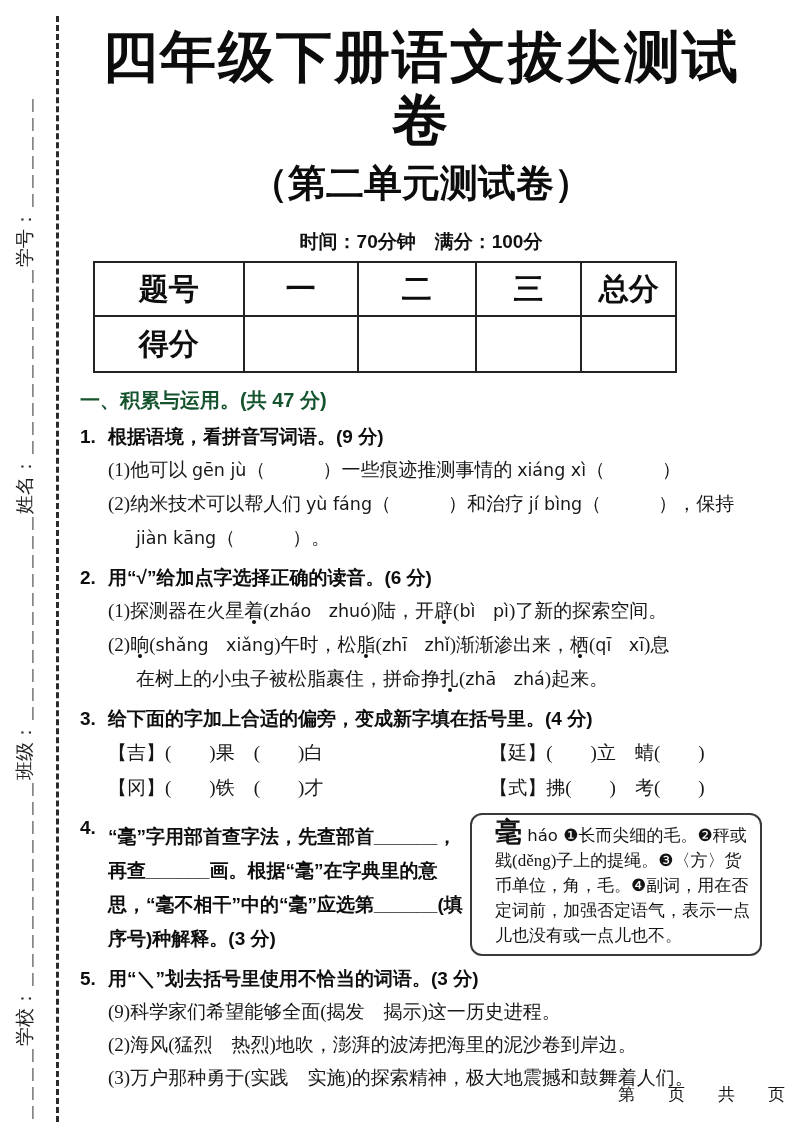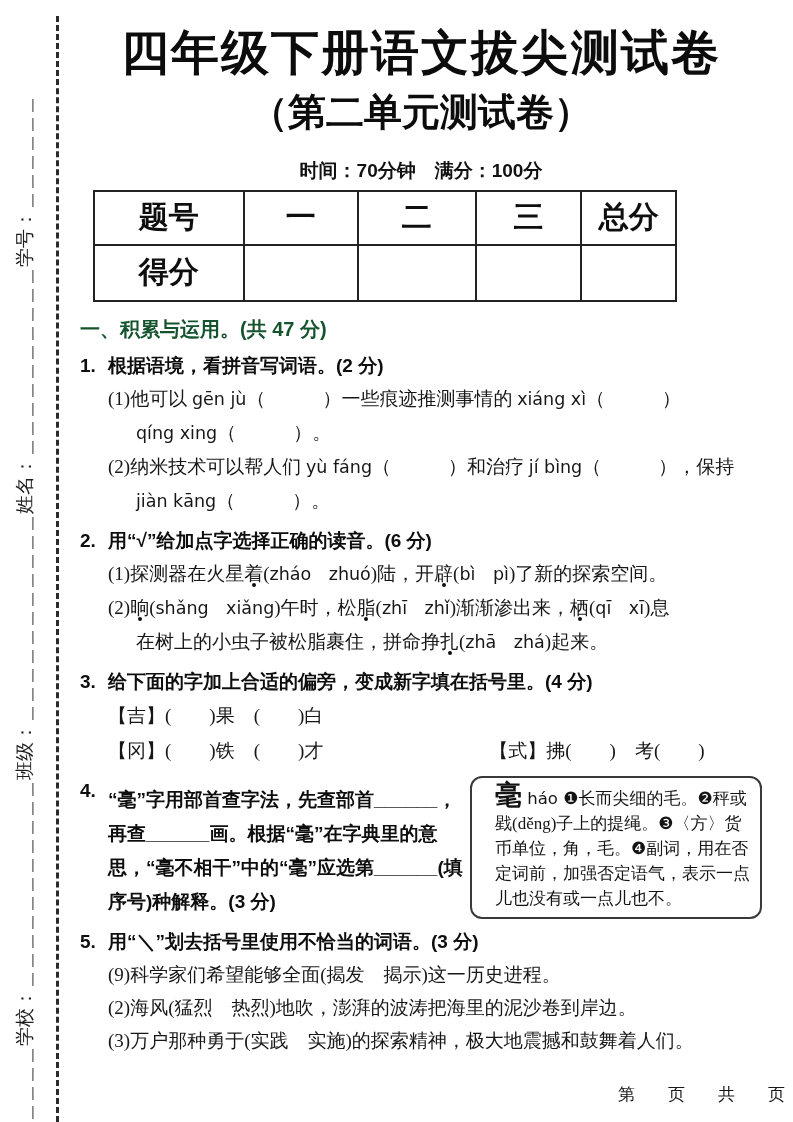--- a/index.html
+++ b/index.html
@@ -16,21 +16,21 @@
   }
   .dashline {
     position:absolute; left:56px; top:16px; height:1106px; width:0;
     border-left:3px dashed #2b2b2b;
   }
   
   .content { position:absolute; left:80px; top:0; width:682px; }
   .title {
     margin:26px 0 0 0; text-align:center;
     font-family:"Liberation Sans","DejaVu Sans",sans-serif;
-    font-weight:bold; font-size:48px; line-height:1.12; letter-spacing:2px; color:#0c0c0c;
+    font-weight:bold; font-size:56px; line-height:1.12; letter-spacing:2px; color:#0c0c0c;
   }
   .subtitle {
     margin-top:12px; text-align:center;
     font-family:"Liberation Sans","DejaVu Sans",sans-serif;
     font-weight:bold; font-size:38px; line-height:1.1; color:#0c0c0c;
   }
   .meta {
     margin-top:24px; text-align:center;
     font-family:"Liberation Sans","DejaVu Sans",sans-serif;
     font-weight:bold; font-size:19px; color:#111;
@@ -117,23 +117,22 @@
       <td></td>
     </tr>
   </tbody>
     </table>
 
   <div class="sec-heading">一、积累与运用。(共 47 分)</div>
 
   <div class="q">
     <div class="qnum">1.</div>
     <div class="qbody">
-      <div class="qstem">根据语境，看拼音写词语。(2 分)</div>
+      <div class="qstem">根据语境，看拼音写词语。(9 分)</div>
       <div class="qline"><span class="k-cn">(1)他可以 </span><span class="k-py">gēn jù</span><span class="k-cn">（　　　）一些痕迹推测事情的 </span><span class="k-py">xiáng xì</span><span class="k-cn">（　　　）</span></div>
-      <div class="qline indent"><span class="k-py">qíng xing</span><span class="k-cn">（　　　）。</span></div>
       <div class="qline"><span class="k-cn">(2)纳米技术可以帮人们 </span><span class="k-py">yù fáng</span><span class="k-cn">（　　　）和治疗 </span><span class="k-py">jí bìng</span><span class="k-cn">（　　　），保持</span></div>
       <div class="qline indent"><span class="k-py">jiàn kāng</span><span class="k-cn">（　　　）。</span></div>
     </div>
   </div>
 
   <div class="q">
     <div class="qnum">2.</div>
     <div class="qbody">
       <div class="qstem">用“√”给加点字选择正确的读音。(6 分)</div>
       <div class="qline"><span class="k-cn">(1)探测器在火星</span><span class="k-dot">着</span><span class="k-cn">(</span><span class="k-py">zháo　zhuó</span><span class="k-cn">)陆，开</span><span class="k-dot">辟</span><span class="k-cn">(</span><span class="k-py">bì　pì</span><span class="k-cn">)了新的探索空间。</span></div>
@@ -141,20 +140,21 @@
       <div class="qline indent"><span class="k-cn">在树上的小虫子被松脂裹住，拼命挣</span><span class="k-dot">扎</span><span class="k-cn">(</span><span class="k-py">zhā　zhá</span><span class="k-cn">)起来。</span></div>
     </div>
   </div>
 
   <div class="q">
     <div class="qnum">3.</div>
     <div class="qbody">
       <div class="qstem">给下面的字加上合适的偏旁，变成新字填在括号里。(4 分)</div>
       <div class="q3row">
         <div class="c1">【吉】(　　)果　(　　)白</div>
+        <div class="c2">【廷】(　　)立　蜻(　　)</div>
       </div>
       <div class="q3row">
         <div class="c1">【冈】(　　)铁　(　　)才</div>
         <div class="c2">【式】拂(　　)　考(　　)</div>
       </div>
     </div>
   </div>
 
   <div class="q">
     <div class="qnum">4.</div>

